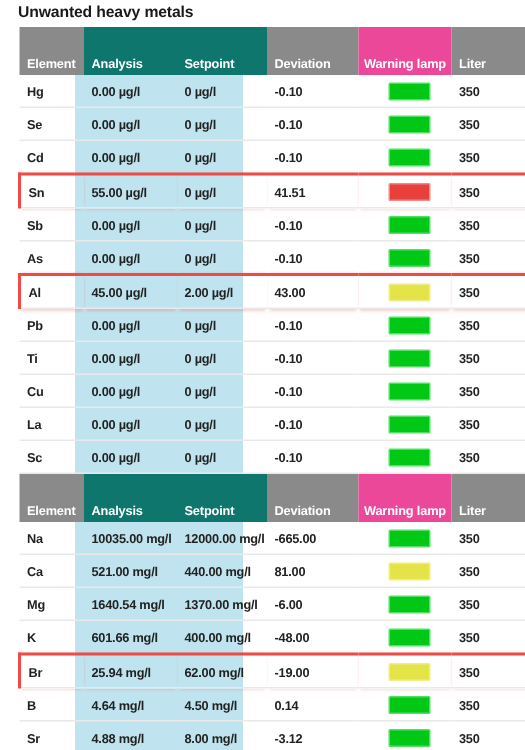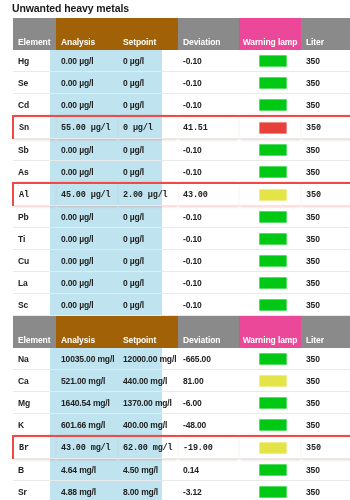--- a/index.html
+++ b/index.html
@@ -70,21 +70,21 @@
     font-weight: bold;
     font-size: 8.5px;
     text-align: left;
     height: 16px;
     padding: 16px 0 0 5px;
     vertical-align: middle;
     letter-spacing: -0.1px;
     white-space: nowrap;
   }
   table.grid thead th.hdr-band {
-    background: #a16207;
+    background: #0f766e;
   }
   table.grid thead th.hdr-lamp {
     background: #ec4899;
     text-align: center;
     padding-left: 0;
   }
 
   table.grid tbody td {
     height: 21px;
     padding: 0 0 0 5px;
@@ -126,21 +126,20 @@
   .lamp.yellow { background: #e4e449; border: 1px solid #eeee8a; }
   .lamp.red    { background: #e8413c; border: 1px solid #f08a86; }
 
   
   tr.highlight td {
     background: #ffffff;
     border-top: 2px solid #ef4a45;
     border-bottom: 2px solid #ef4a45;
     box-shadow: 0 2px 2px -1px rgba(239,74,69,0.28),
                 0 -2px 2px -1px rgba(239,74,69,0.28);
-    font-family: Liberation Mono, monospace;
   }
   tr.highlight td:first-child {
     border-left: 2px solid #ef4a45;
   }
   tr.highlight td:last-child {
     border-right: 2px solid #ef4a45;
   }
 </style>
 </head>
 <body>
@@ -313,21 +312,21 @@
             <tr>
               <td class="col-el">K</td>
               <td class="col-an">601.66 mg/l</td>
               <td class="col-sp">400.00 mg/l</td>
               <td class="col-dev">-48.00</td>
               <td class="col-lamp"><span class="lamp green"></span></td>
               <td class="col-lit">350</td>
             </tr>
             <tr class="highlight">
               <td class="col-el">Br</td>
-              <td class="col-an">43.00 mg/l</td>
+              <td class="col-an">25.94 mg/l</td>
               <td class="col-sp">62.00 mg/l</td>
               <td class="col-dev">-19.00</td>
               <td class="col-lamp"><span class="lamp yellow"></span></td>
               <td class="col-lit">350</td>
             </tr>
             <tr>
               <td class="col-el">B</td>
               <td class="col-an">4.64 mg/l</td>
               <td class="col-sp">4.50 mg/l</td>
               <td class="col-dev">0.14</td>

